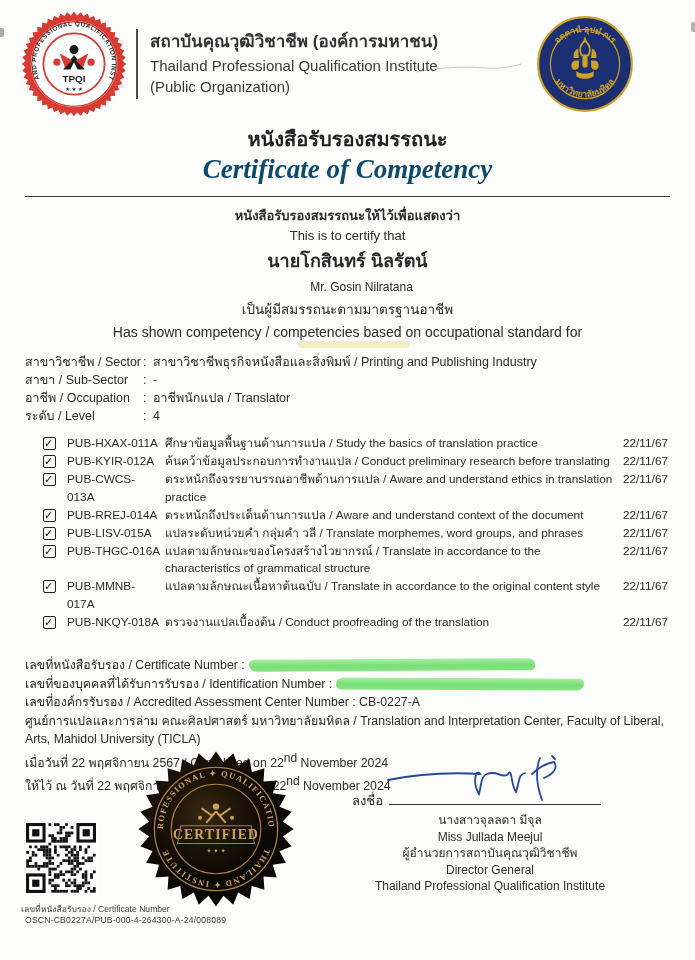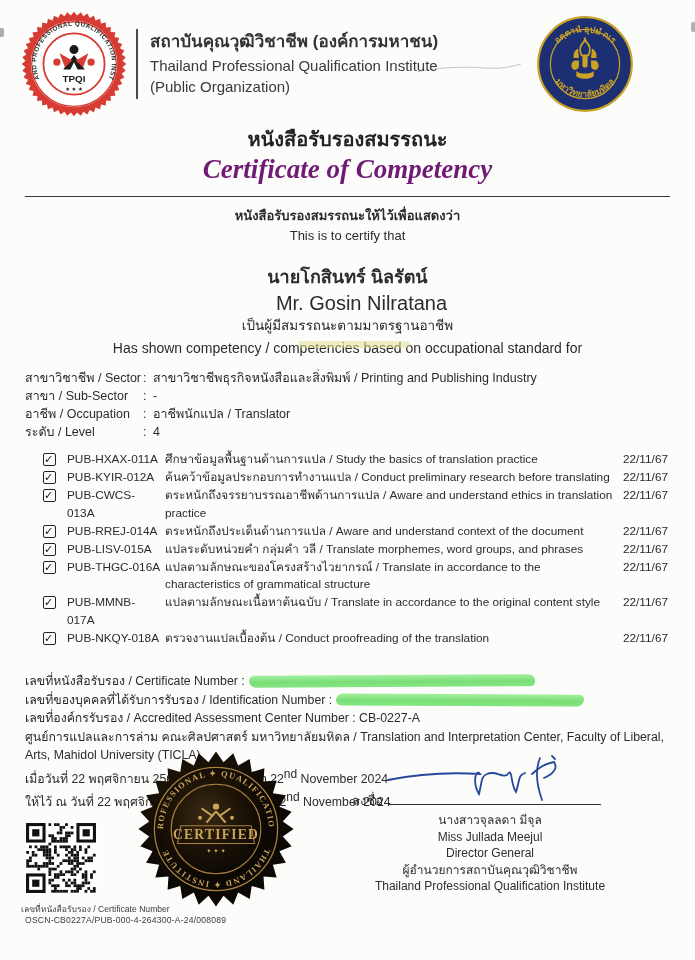--- a/index.html
+++ b/index.html
@@ -12,28 +12,28 @@
   .header{position:absolute;left:0;top:8px;width:695px;height:112px;display:flex;align-items:center;}
   .tpqi-logo{width:108px;height:108px;margin-left:20px;flex:0 0 auto;}
   .header-divider{width:2px;height:70px;background:#4a4a4a;margin:0 12px 0 8px;}
   .org-text{line-height:1.45;}
   .org-th{font-size:17px;font-weight:bold;color:#333;text-align:right;}
   .org-en{font-size:15px;color:#3a3a3a;}
   .header-spacer{flex:1;}
   .mu-logo{width:104px;height:104px;margin-right:58px;flex:0 0 auto;}
   
   .title-th{margin-top:126px;text-align:center;font-size:20px;font-weight:bold;color:#222;line-height:26px;}
-  .title-en{text-align:center;font-family:"Liberation Serif","DejaVu Serif",serif;font-style:italic;font-weight:bold;font-size:27px;color:#701a75;line-height:34px;}
+  .title-en{text-align:center;font-family:"Liberation Serif","DejaVu Serif",serif;font-style:italic;font-weight:bold;font-size:27px;color:#0c4a6e;line-height:34px;}
   .rule{border:none;border-top:1.6px solid #3c3c3c;margin:10px 25px 0 25px;}
   
   .center-line{text-align:center;}
   .intro-th{margin-top:9px;font-size:13px;line-height:20px;font-weight:bold;}
   .intro-en{font-size:13px;line-height:20px;}
-  .name-th{font-size:18px;font-weight:bold;line-height:27px;margin-top:18px;}
-  .name-en{font-size:20px;line-height:24px;padding-left:28px;}
+  .name-th{font-size:18px;font-weight:bold;line-height:27px;margin-top:2px;}
+  .name-en{font-size:12px;line-height:24px;padding-left:28px;}
   .stmt-th{font-size:13.5px;line-height:22px;}
   .stmt-en{font-size:14px;line-height:22px;}
   
   .details{margin:10px 27px 0 25px;font-size:12.5px;}
   .detail-row{display:grid;grid-template-columns:118px 10px 1fr;line-height:18px;}
   
   .comp-list{margin:10px 27px 0 25px;font-size:11.8px;}
   .comp-row{display:grid;grid-template-columns:20px 94px 1fr 48px;column-gap:4px;line-height:17.5px;align-items:start;margin-bottom:0.5px;padding-left:18px;}
   .checkbox{width:11px;height:11px;border:1.7px solid #222;border-radius:2px;margin-top:2px;position:relative;}
   .checkbox::after{content:"✓";position:absolute;left:0px;top:-3px;font-size:11px;font-weight:bold;color:#111;}
@@ -485,19 +485,19 @@
         <path d="M150 26 C158 18 166 15 172 14 C177 21 169 27 162 30"></path>
         <path d="M170 8 L173 11"></path>
       </g>
     </svg>
     <div class="sig-line-row">
       <span>ลงชื่อ</span><span class="sig-underline"></span>
     </div>
     <div class="sig-names">
       <div>นางสาวจุลลดา มีจุล</div>
       <div>Miss Jullada Meejul</div>
+      <div>ผู้อำนวยการสถาบันคุณวุฒิวิชาชีพ</div>
       <div>Director General</div>
-      <div>ผู้อำนวยการสถาบันคุณวุฒิวิชาชีพ</div>
       <div>Thailand Professional Qualification Institute</div>
     </div>
   </div>
 
 </div>
 
 </body></html>

